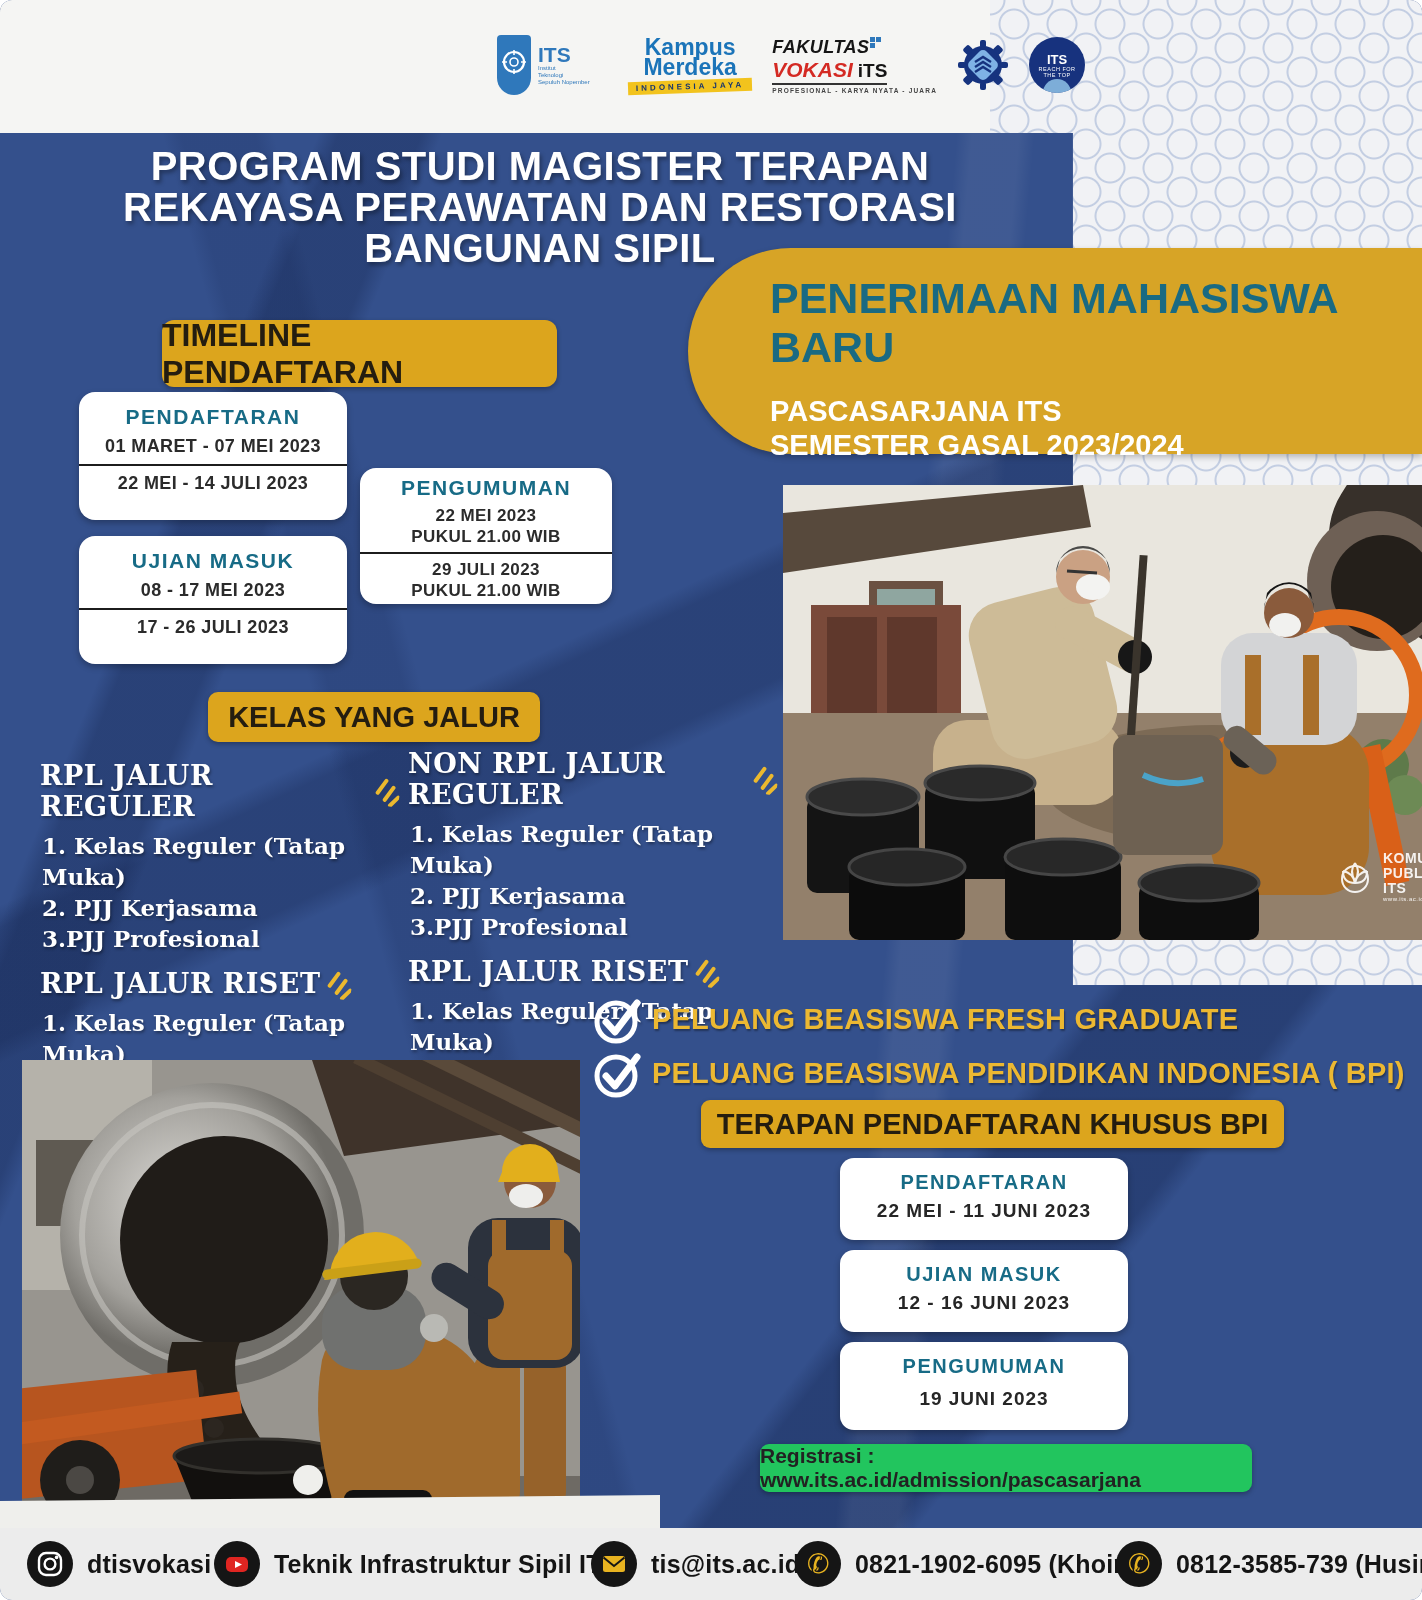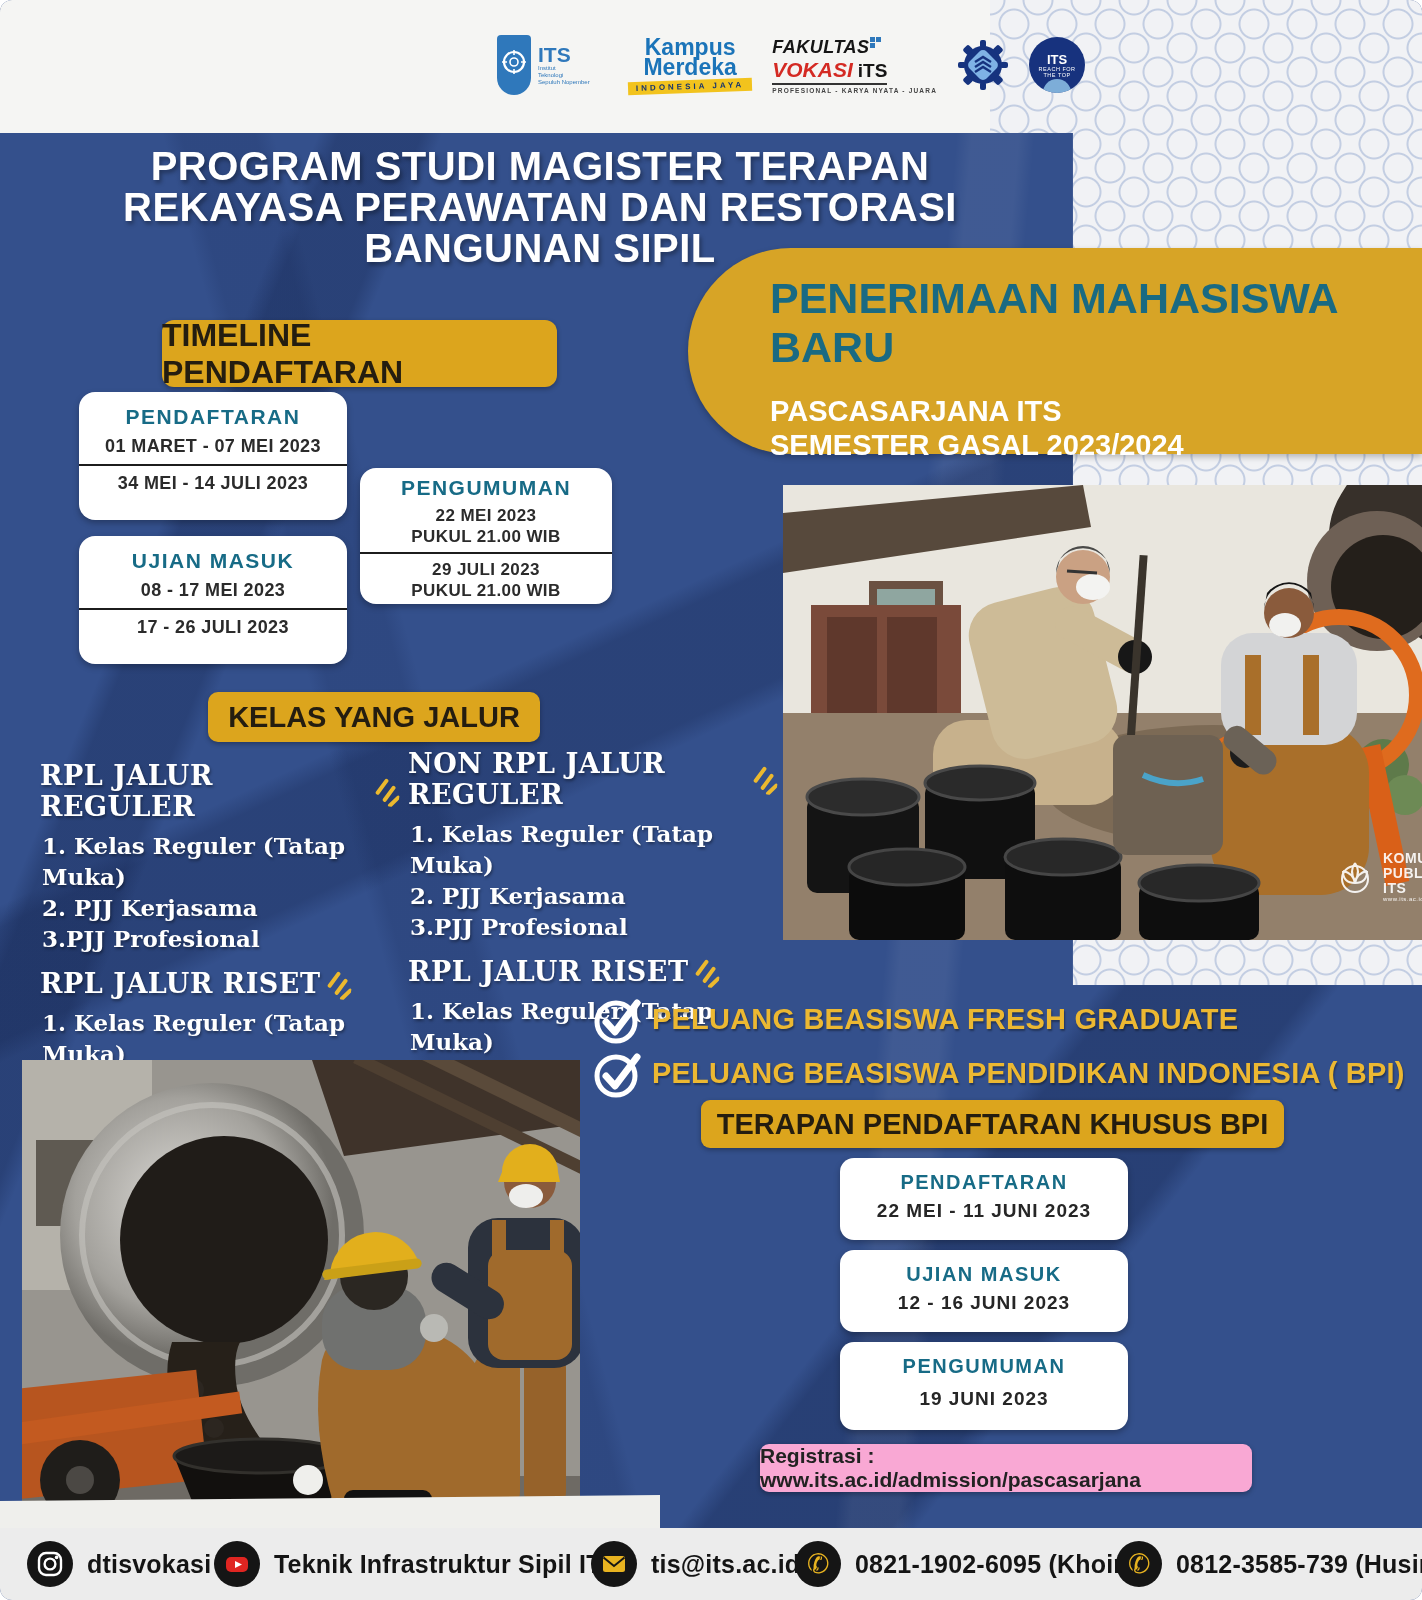--- a/index.html
+++ b/index.html
@@ -108,21 +108,21 @@
 
   
   .bcard{position:absolute;left:840px;width:288px;background:#fff;border-radius:14px;text-align:center;
          box-shadow:0 3px 6px rgba(0,0,0,.28);}
   .b1{top:1158px;height:82px;} .b2{top:1250px;height:82px;} .b3{top:1342px;height:88px;}
   .b-title{color:#176b86;font-weight:800;font-size:20px;letter-spacing:1.5px;padding-top:13px;}
   .b-date{color:#262626;font-weight:700;font-size:19px;letter-spacing:1px;padding-top:6px;}
   .b3 .b-date{padding-top:10px;}
 
   
-  .reg{position:absolute;left:760px;top:1444px;width:492px;height:48px;background:#f9a8d4;border-radius:9px;
+  .reg{position:absolute;left:760px;top:1444px;width:492px;height:48px;background:#22c55e;border-radius:9px;
        display:flex;align-items:center;justify-content:center;color:#222222;font-weight:700;font-size:21px;
        box-shadow:0 2px 5px rgba(0,0,0,.3);}
 
   
   .left-wedge{position:absolute;left:0;top:1498px;width:660px;height:34px;background:#efefec;transform:skewY(-.5deg);}
   .footer{position:absolute;left:0;top:1528px;width:1422px;height:72px;background:#ececec;}
   .f-item{position:absolute;top:0;height:72px;display:flex;align-items:center;gap:14px;}
   .f-icon{width:46px;height:46px;border-radius:50%;background:#151515;display:flex;align-items:center;
           justify-content:center;flex:0 0 auto;}
   .f-text{font-size:25px;font-weight:600;color:#141414;letter-spacing:.2px;white-space:nowrap;}
@@ -213,21 +213,21 @@
       <div>SEMESTER GASAL 2023/2024</div>
     </div>
   </div>
 
   <div class="ybox tl-head">TIMELINE PENDAFTARAN</div>
 
   <div class="card c-pendaftaran">
     <div class="card-title">PENDAFTARAN</div>
     <div class="card-row">01 MARET - 07 MEI 2023</div>
     <div class="card-div"></div>
-    <div class="card-row">34 MEI - 14 JULI 2023</div>
+    <div class="card-row">22 MEI - 14 JULI 2023</div>
   </div>
 
   <div class="card c-pengumuman">
     <div class="card-title">PENGUMUMAN</div>
     <div class="card-row2l">
       <div>22 MEI 2023</div>
       <div>PUKUL 21.00 WIB</div>
     </div>
     <div class="card-div"></div>
     <div class="card-row2l">

